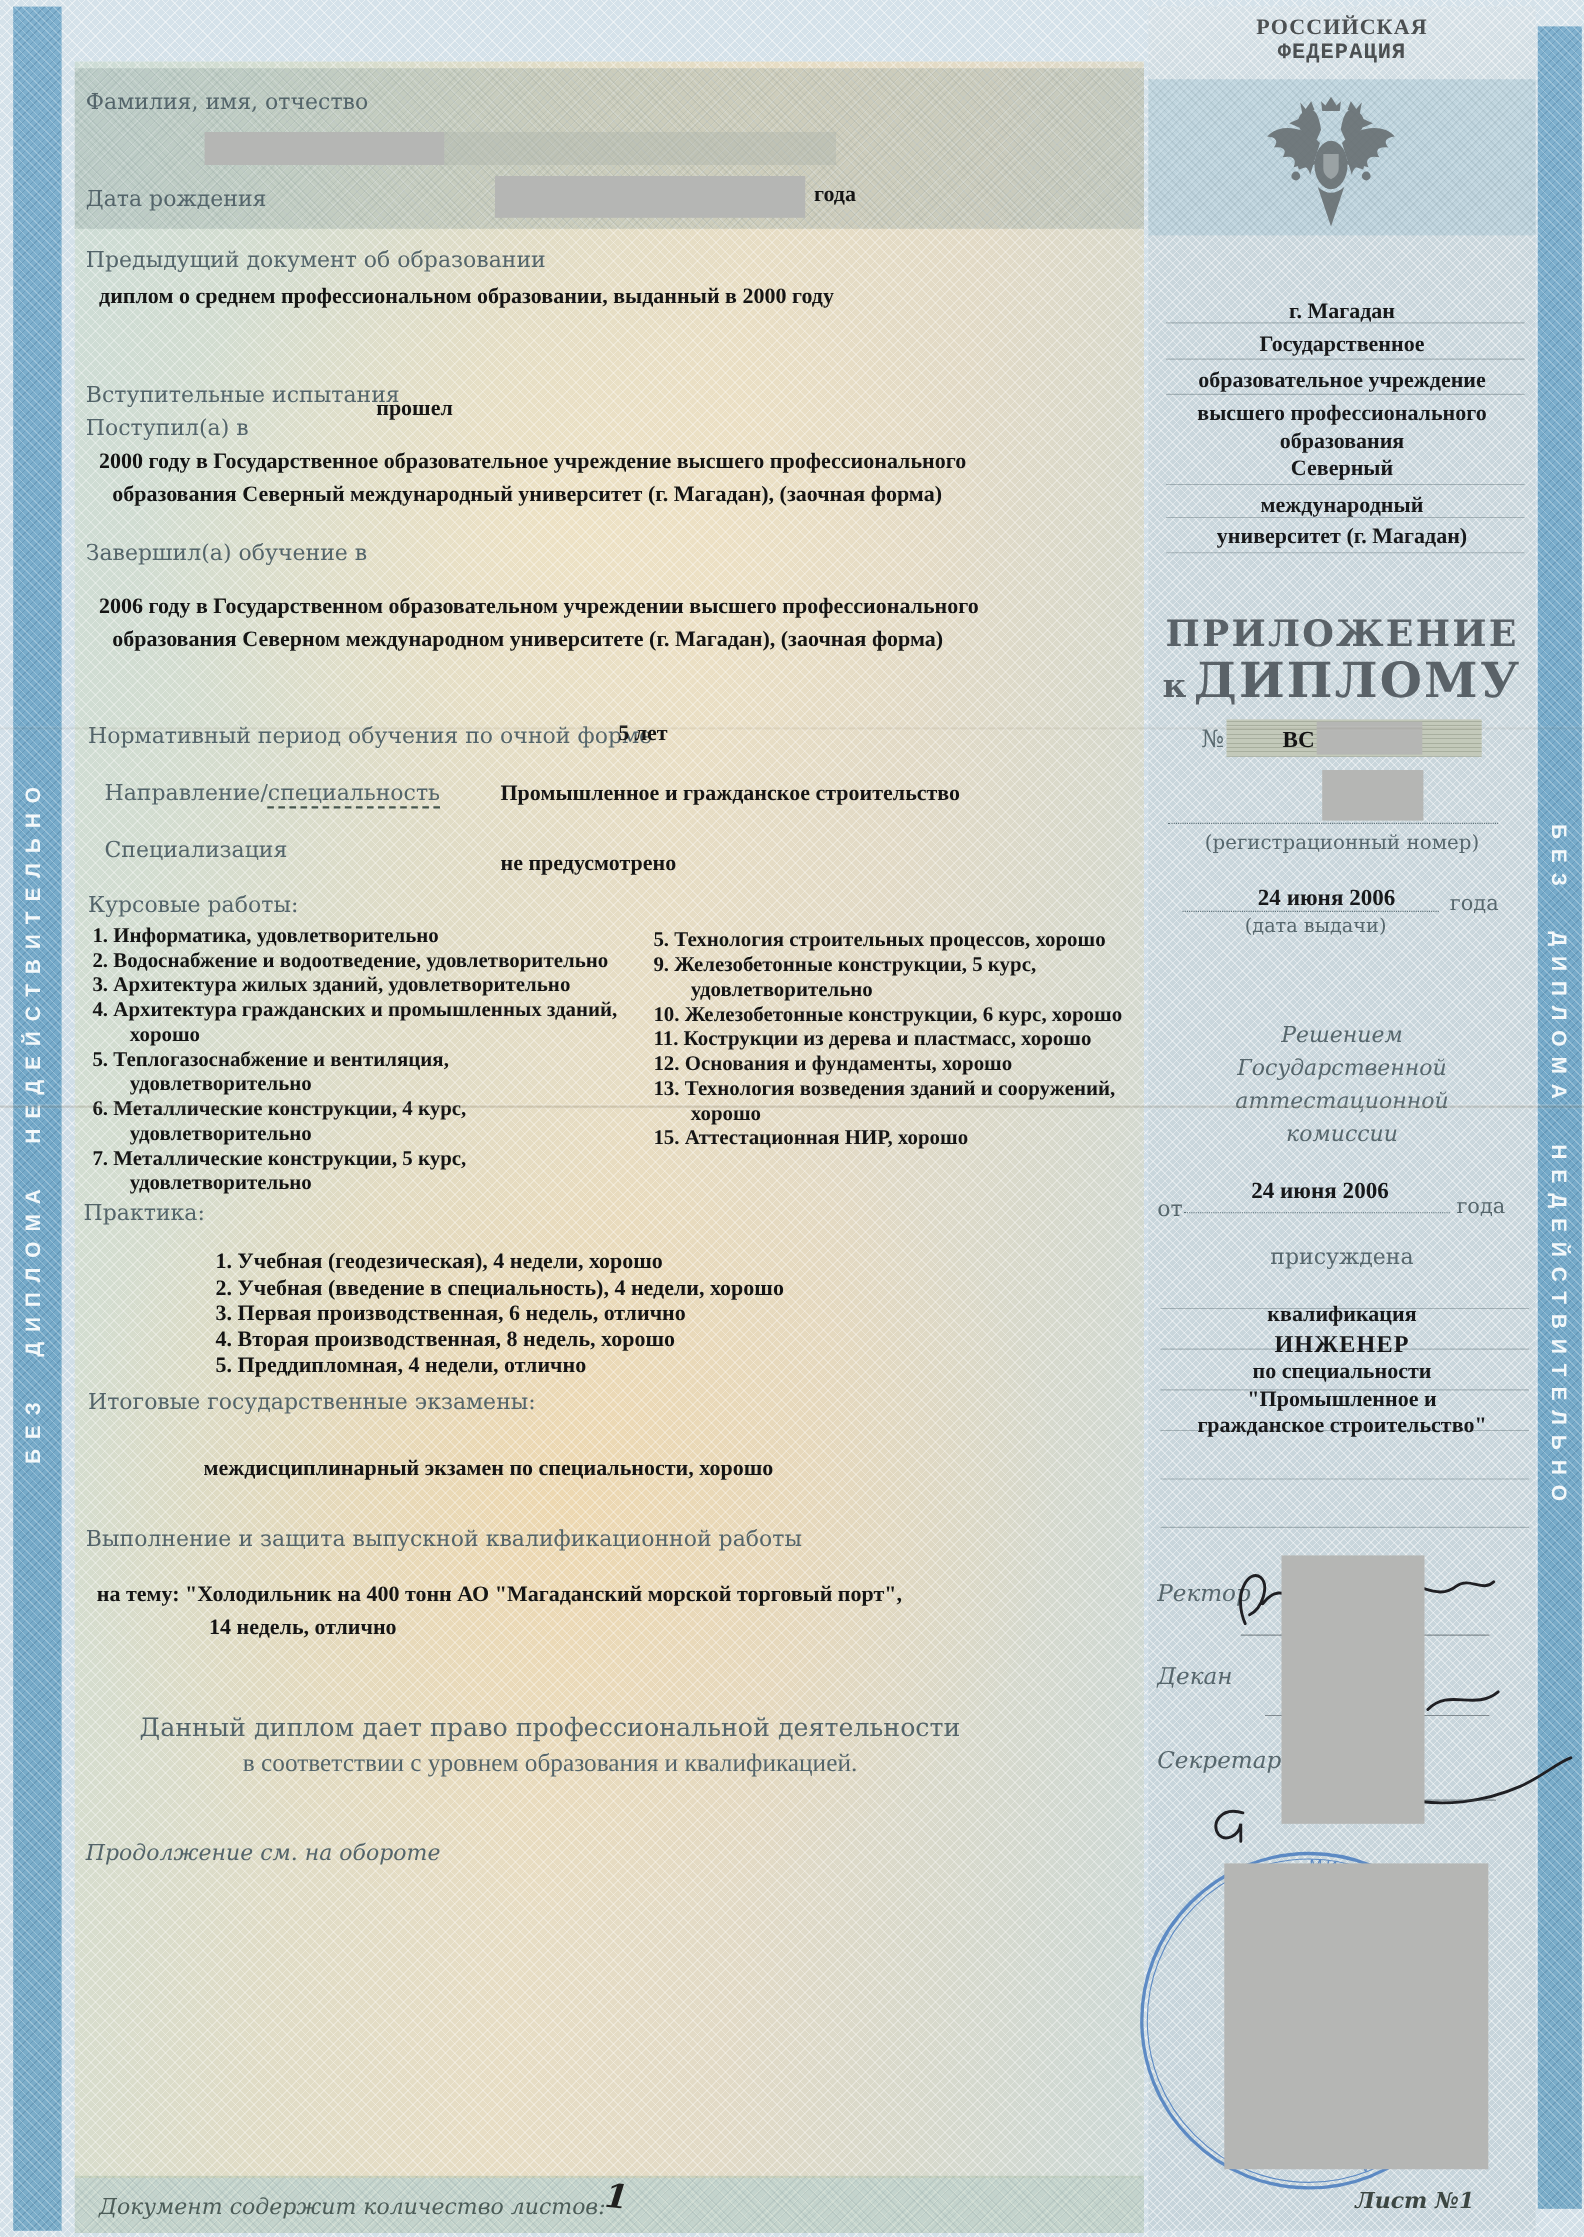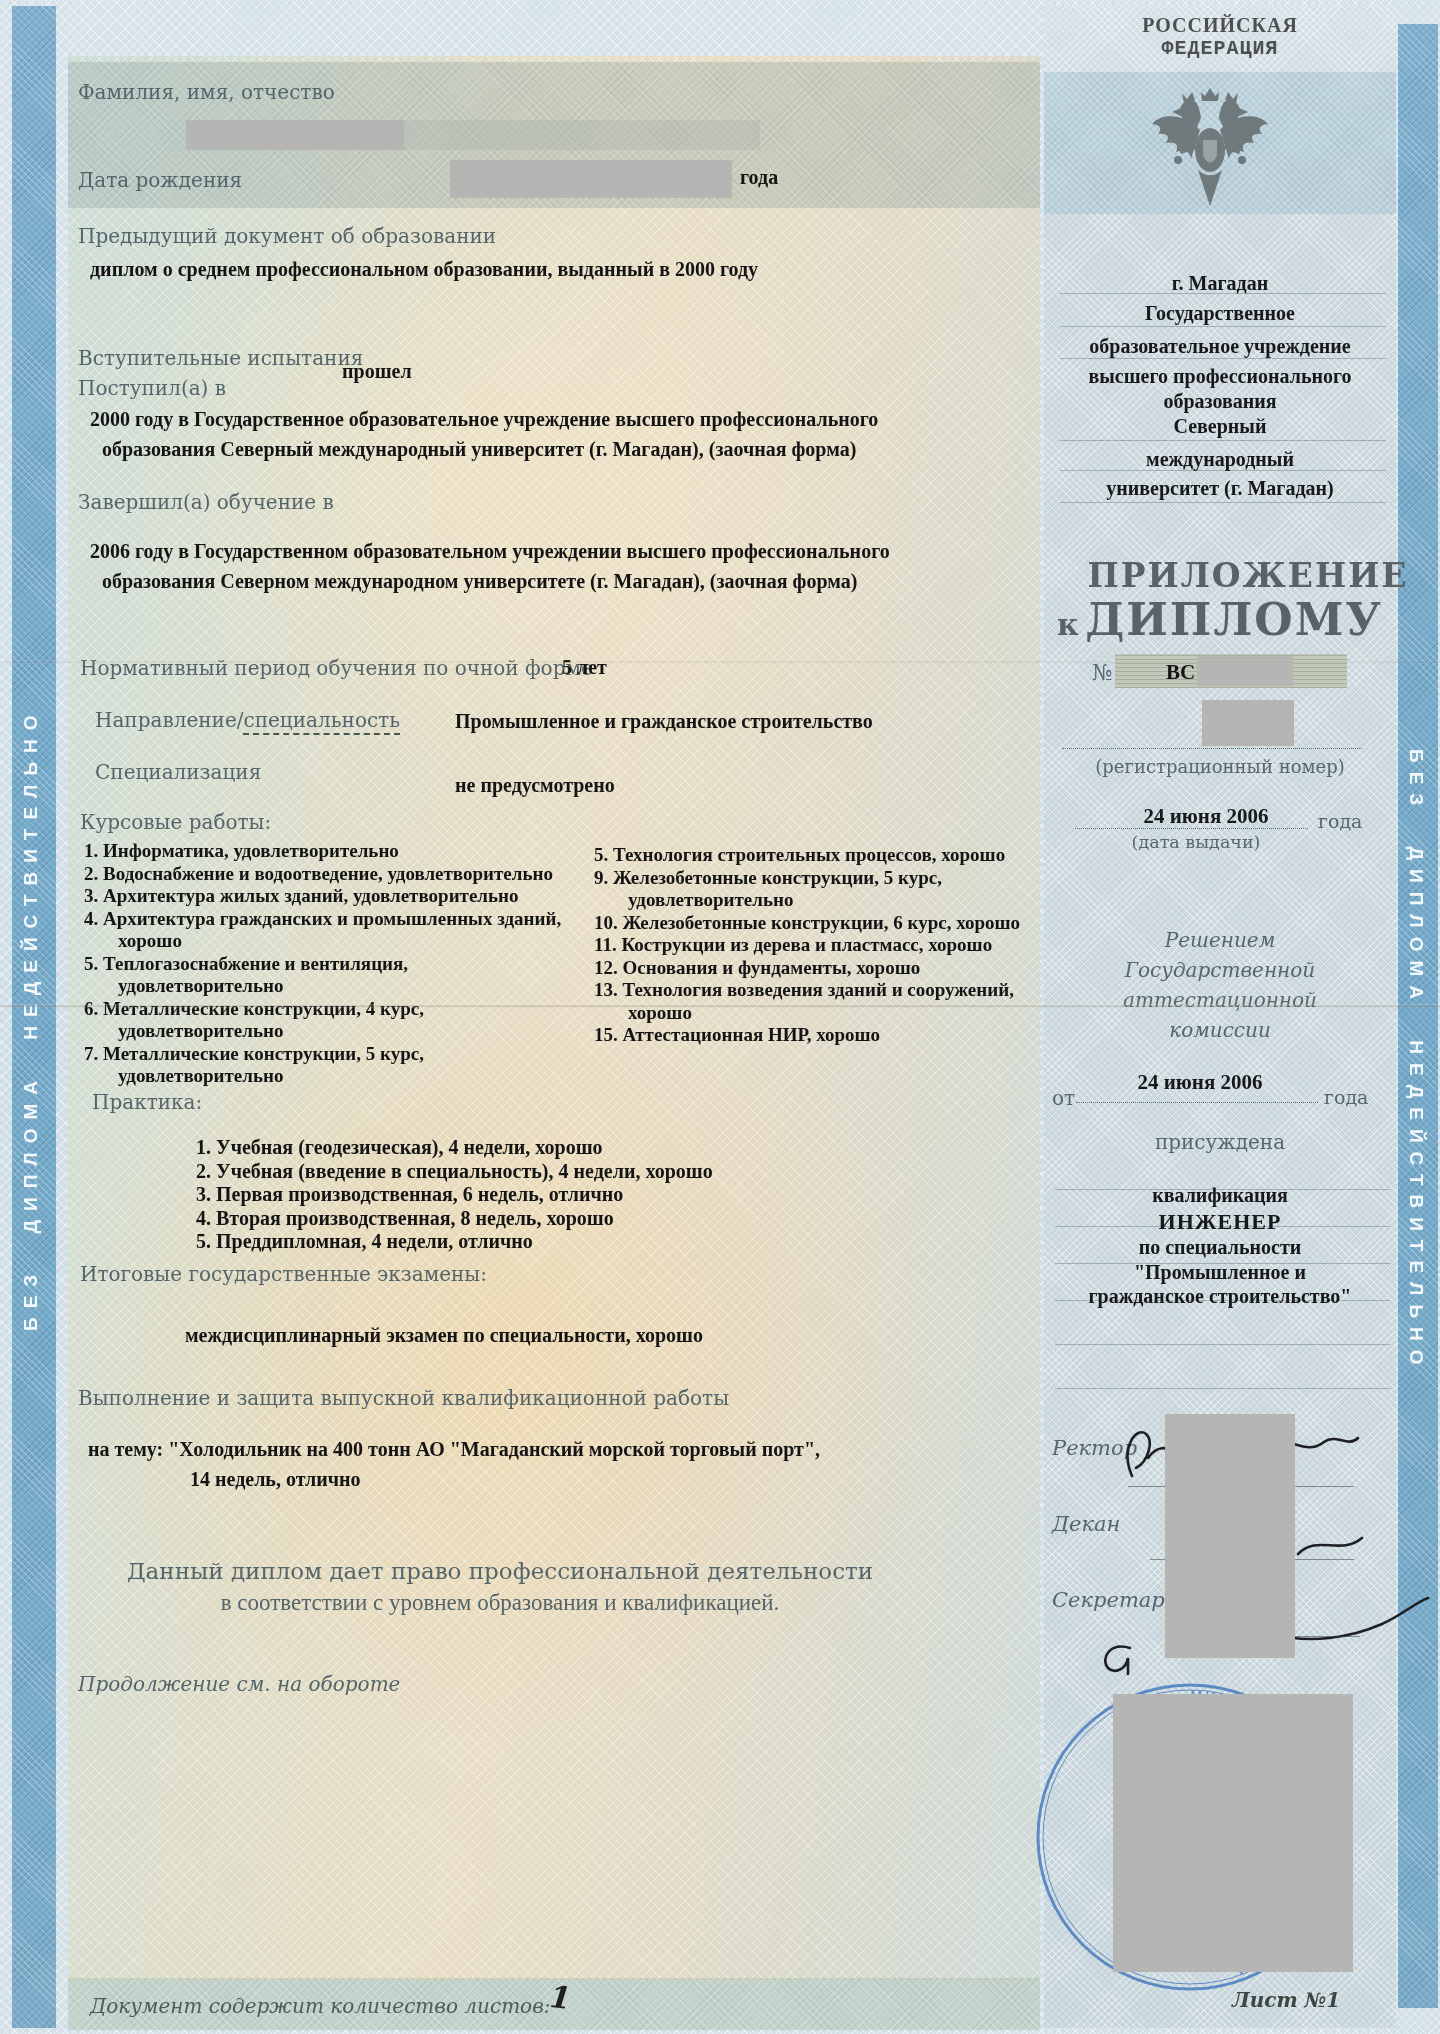--- a/index.html
+++ b/index.html
@@ -140,21 +140,21 @@
   <div class="abs course-list" style="left:594px; top:844px; width:452px;">
     <div class="li">5. Технология строительных процессов, хорошо</div>
     <div class="li">9. Железобетонные конструкции, 5 курс, удовлетворительно</div>
     <div class="li">10. Железобетонные конструкции, 6 курс, хорошо</div>
     <div class="li">11. Кострукции из дерева и пластмасс, хорошо</div>
     <div class="li">12. Основания и фундаменты, хорошо</div>
     <div class="li">13. Технология возведения зданий и сооружений, хорошо</div>
     <div class="li">15. Аттестационная НИР, хорошо</div>
   </div>
 
-  <div class="abs lbl" style="left:92px; top:1090px;">Практика:</div>
+  <div class="abs lbl" style="left:76px; top:1090px;">Практика:</div>
   <div class="abs course-list" style="left:196px; top:1136px; width:620px; font-size:20px; line-height:23.5px;">
     <div>1. Учебная (геодезическая), 4 недели, хорошо</div>
     <div>2. Учебная (введение в специальность), 4 недели, хорошо</div>
     <div>3. Первая производственная, 6 недель, отлично</div>
     <div>4. Вторая производственная, 8 недель, хорошо</div>
     <div>5. Преддипломная, 4 недели, отлично</div>
   </div>
 
   <div class="abs lbl" style="left:80px; top:1262px;">Итоговые государственные экзамены:</div>
   <div class="abs lbl" style="left:78px; top:1386px;">Выполнение и защита выпускной квалификационной работы</div>
@@ -204,21 +204,21 @@
 
   <div class="s-ctr s-bold" style="top:272px;">г. Магадан</div>
   <div class="s-ctr s-bold" style="top:302px;">Государственное</div>
   <div class="s-ctr s-bold" style="top:335px;">образовательное учреждение</div>
   <div class="s-ctr s-bold" style="top:365px;">высшего профессионального</div>
   <div class="s-ctr s-bold" style="top:390px;">образования</div>
   <div class="s-ctr s-bold" style="top:415px;">Северный</div>
   <div class="s-ctr s-bold" style="top:448px;">международный</div>
   <div class="s-ctr s-bold" style="top:477px;">университет (г. Магадан)</div>
 
-  <div class="s-ctr" id="title-app" style="top:556px;padding-left:28px;">ПРИЛОЖЕНИЕ</div>
+  <div class="s-ctr" id="title-app" style="top:556px;">ПРИЛОЖЕНИЕ</div>
   <div class="s-ctr" id="title-dip" style="top:594px;">
     <span class="k">к</span>
     <span class="big">ДИПЛОМУ</span>
   </div>
 
   <div class="abs" style="left:1092px; top:660px; font-size:22px; color:#5a6a70;">№</div>
   <div class="abs band" style="left:1115px; top:654px; width:232px; height:34px; background-color:#c3c9ba;
        background-image:repeating-linear-gradient(0deg, rgba(70,80,60,.22) 0 1px, rgba(70,80,60,0) 1px 4px);"></div>
   <div class="abs typed" style="left:1166px; top:660px; font-size:21px;">ВС</div>
   <div class="abs redact" style="left:1197px; top:656px; width:96px; height:30px;"></div>

